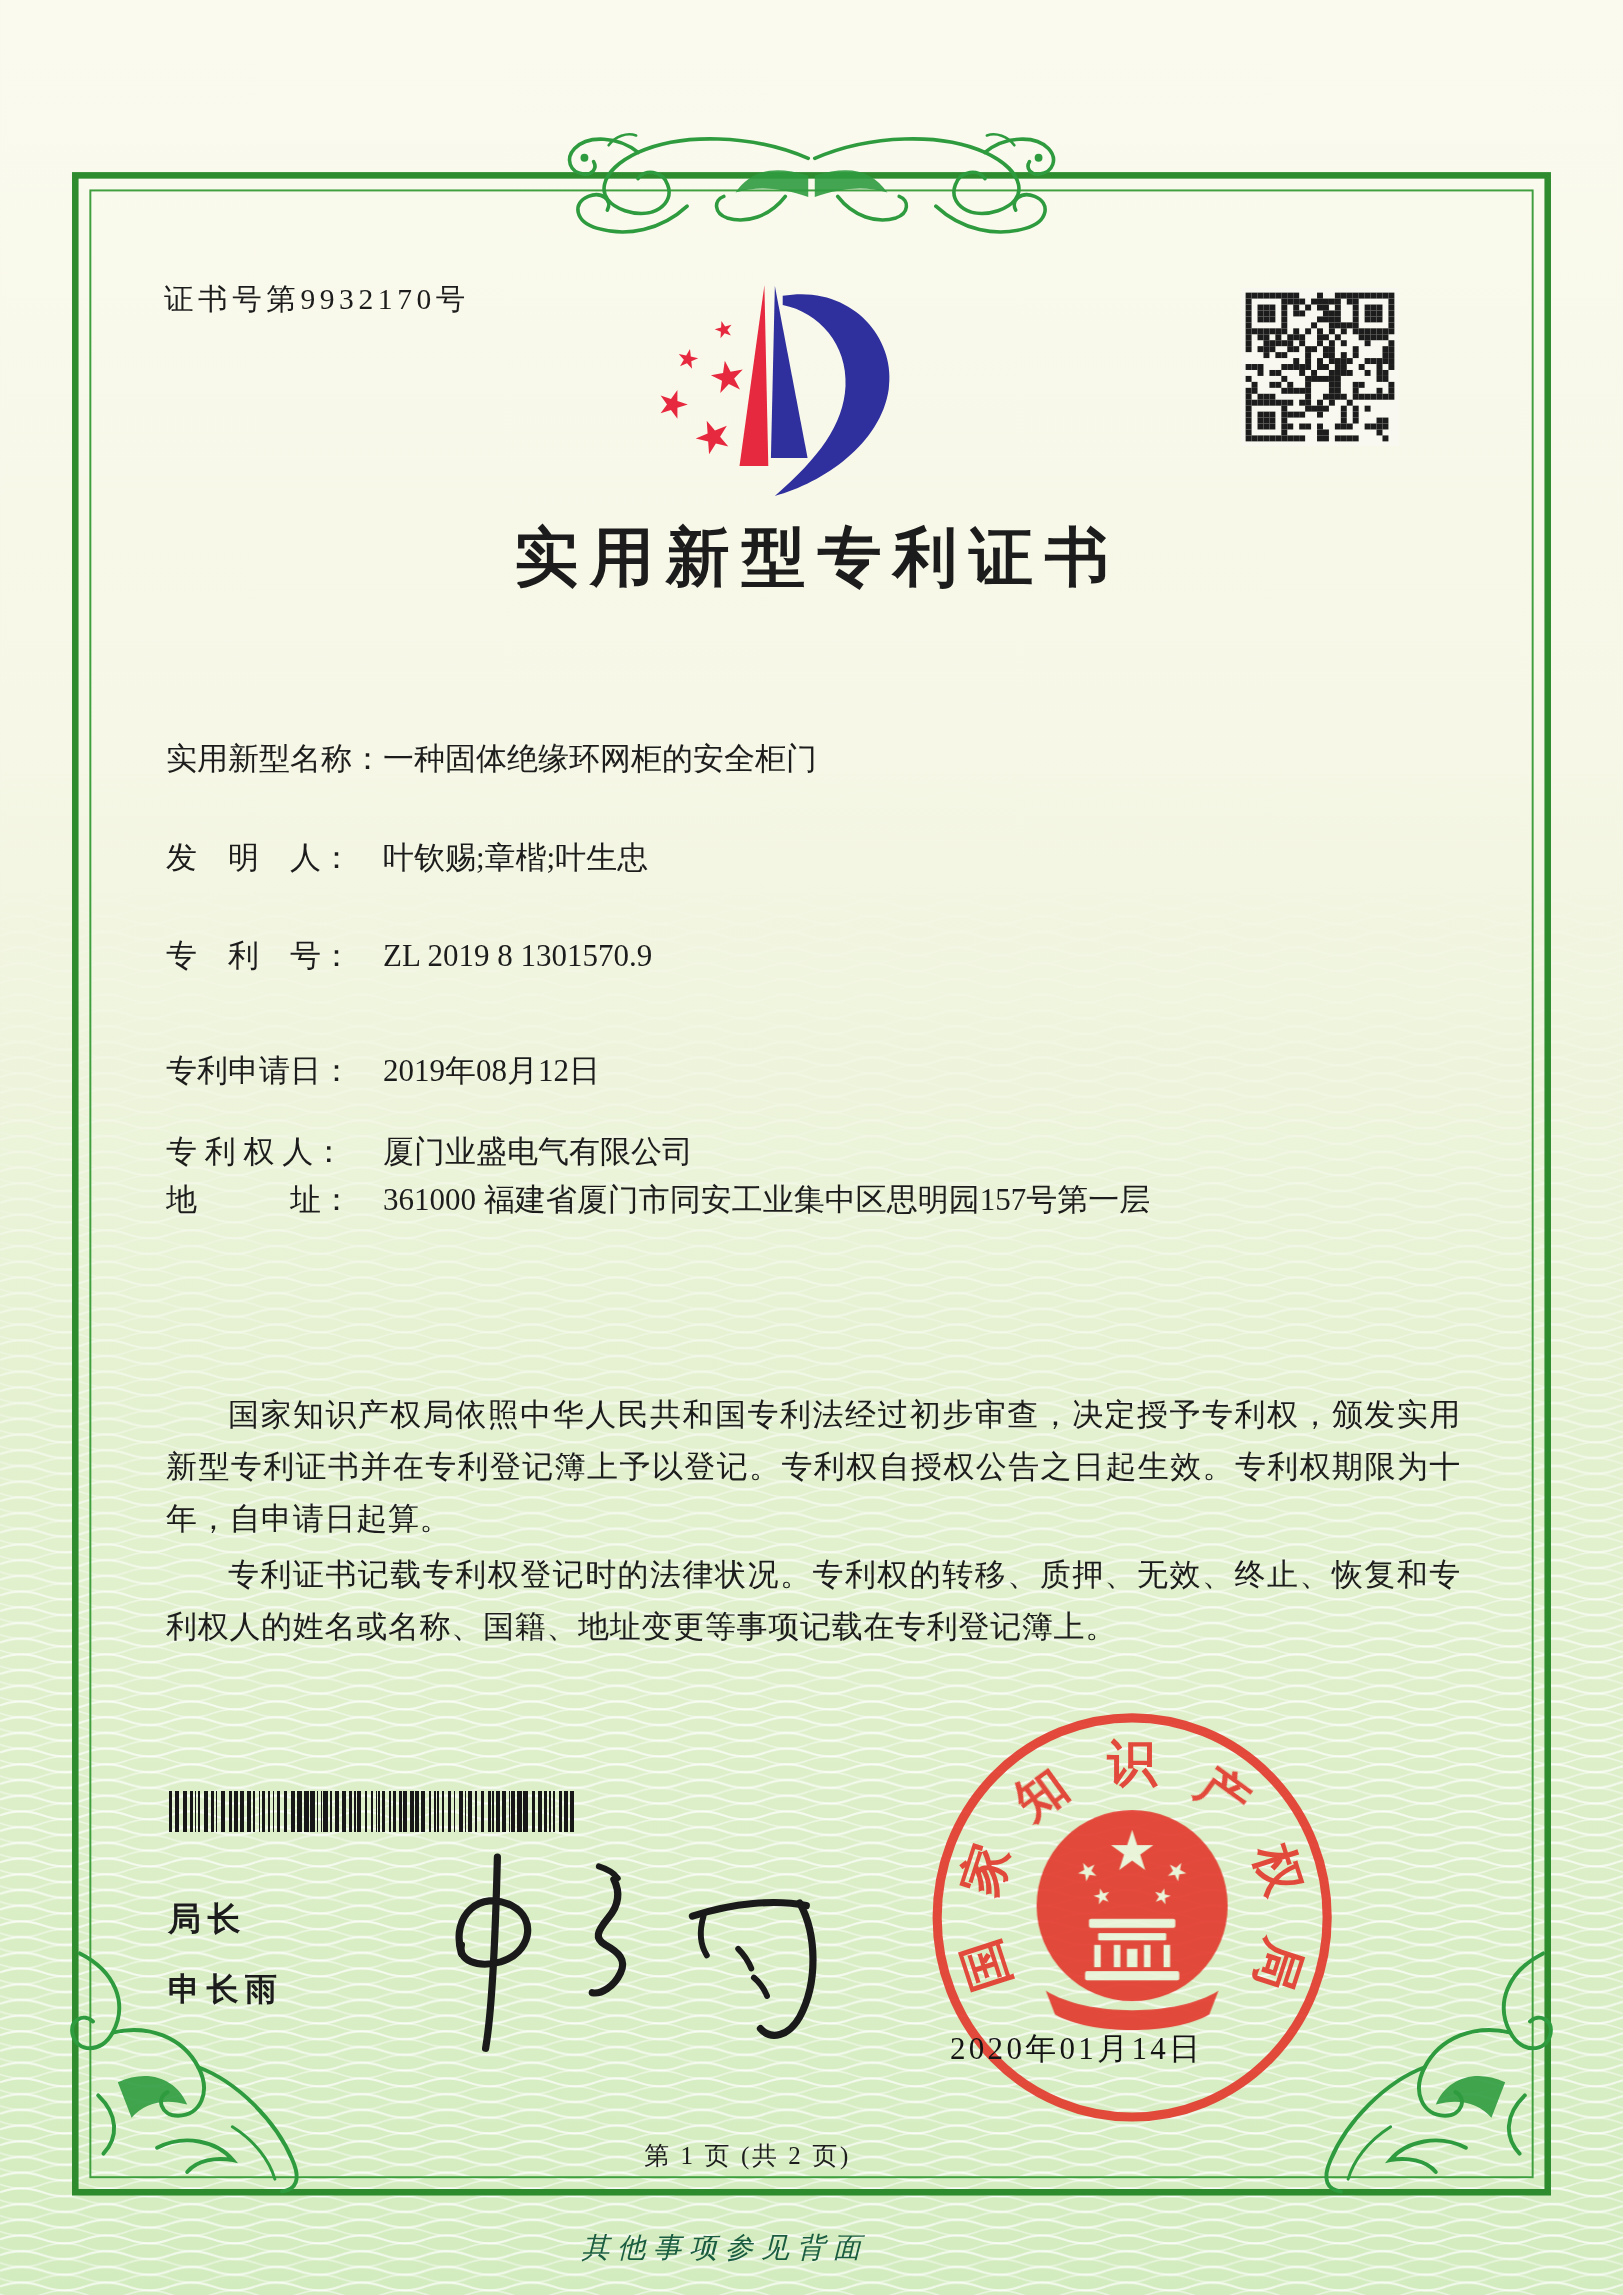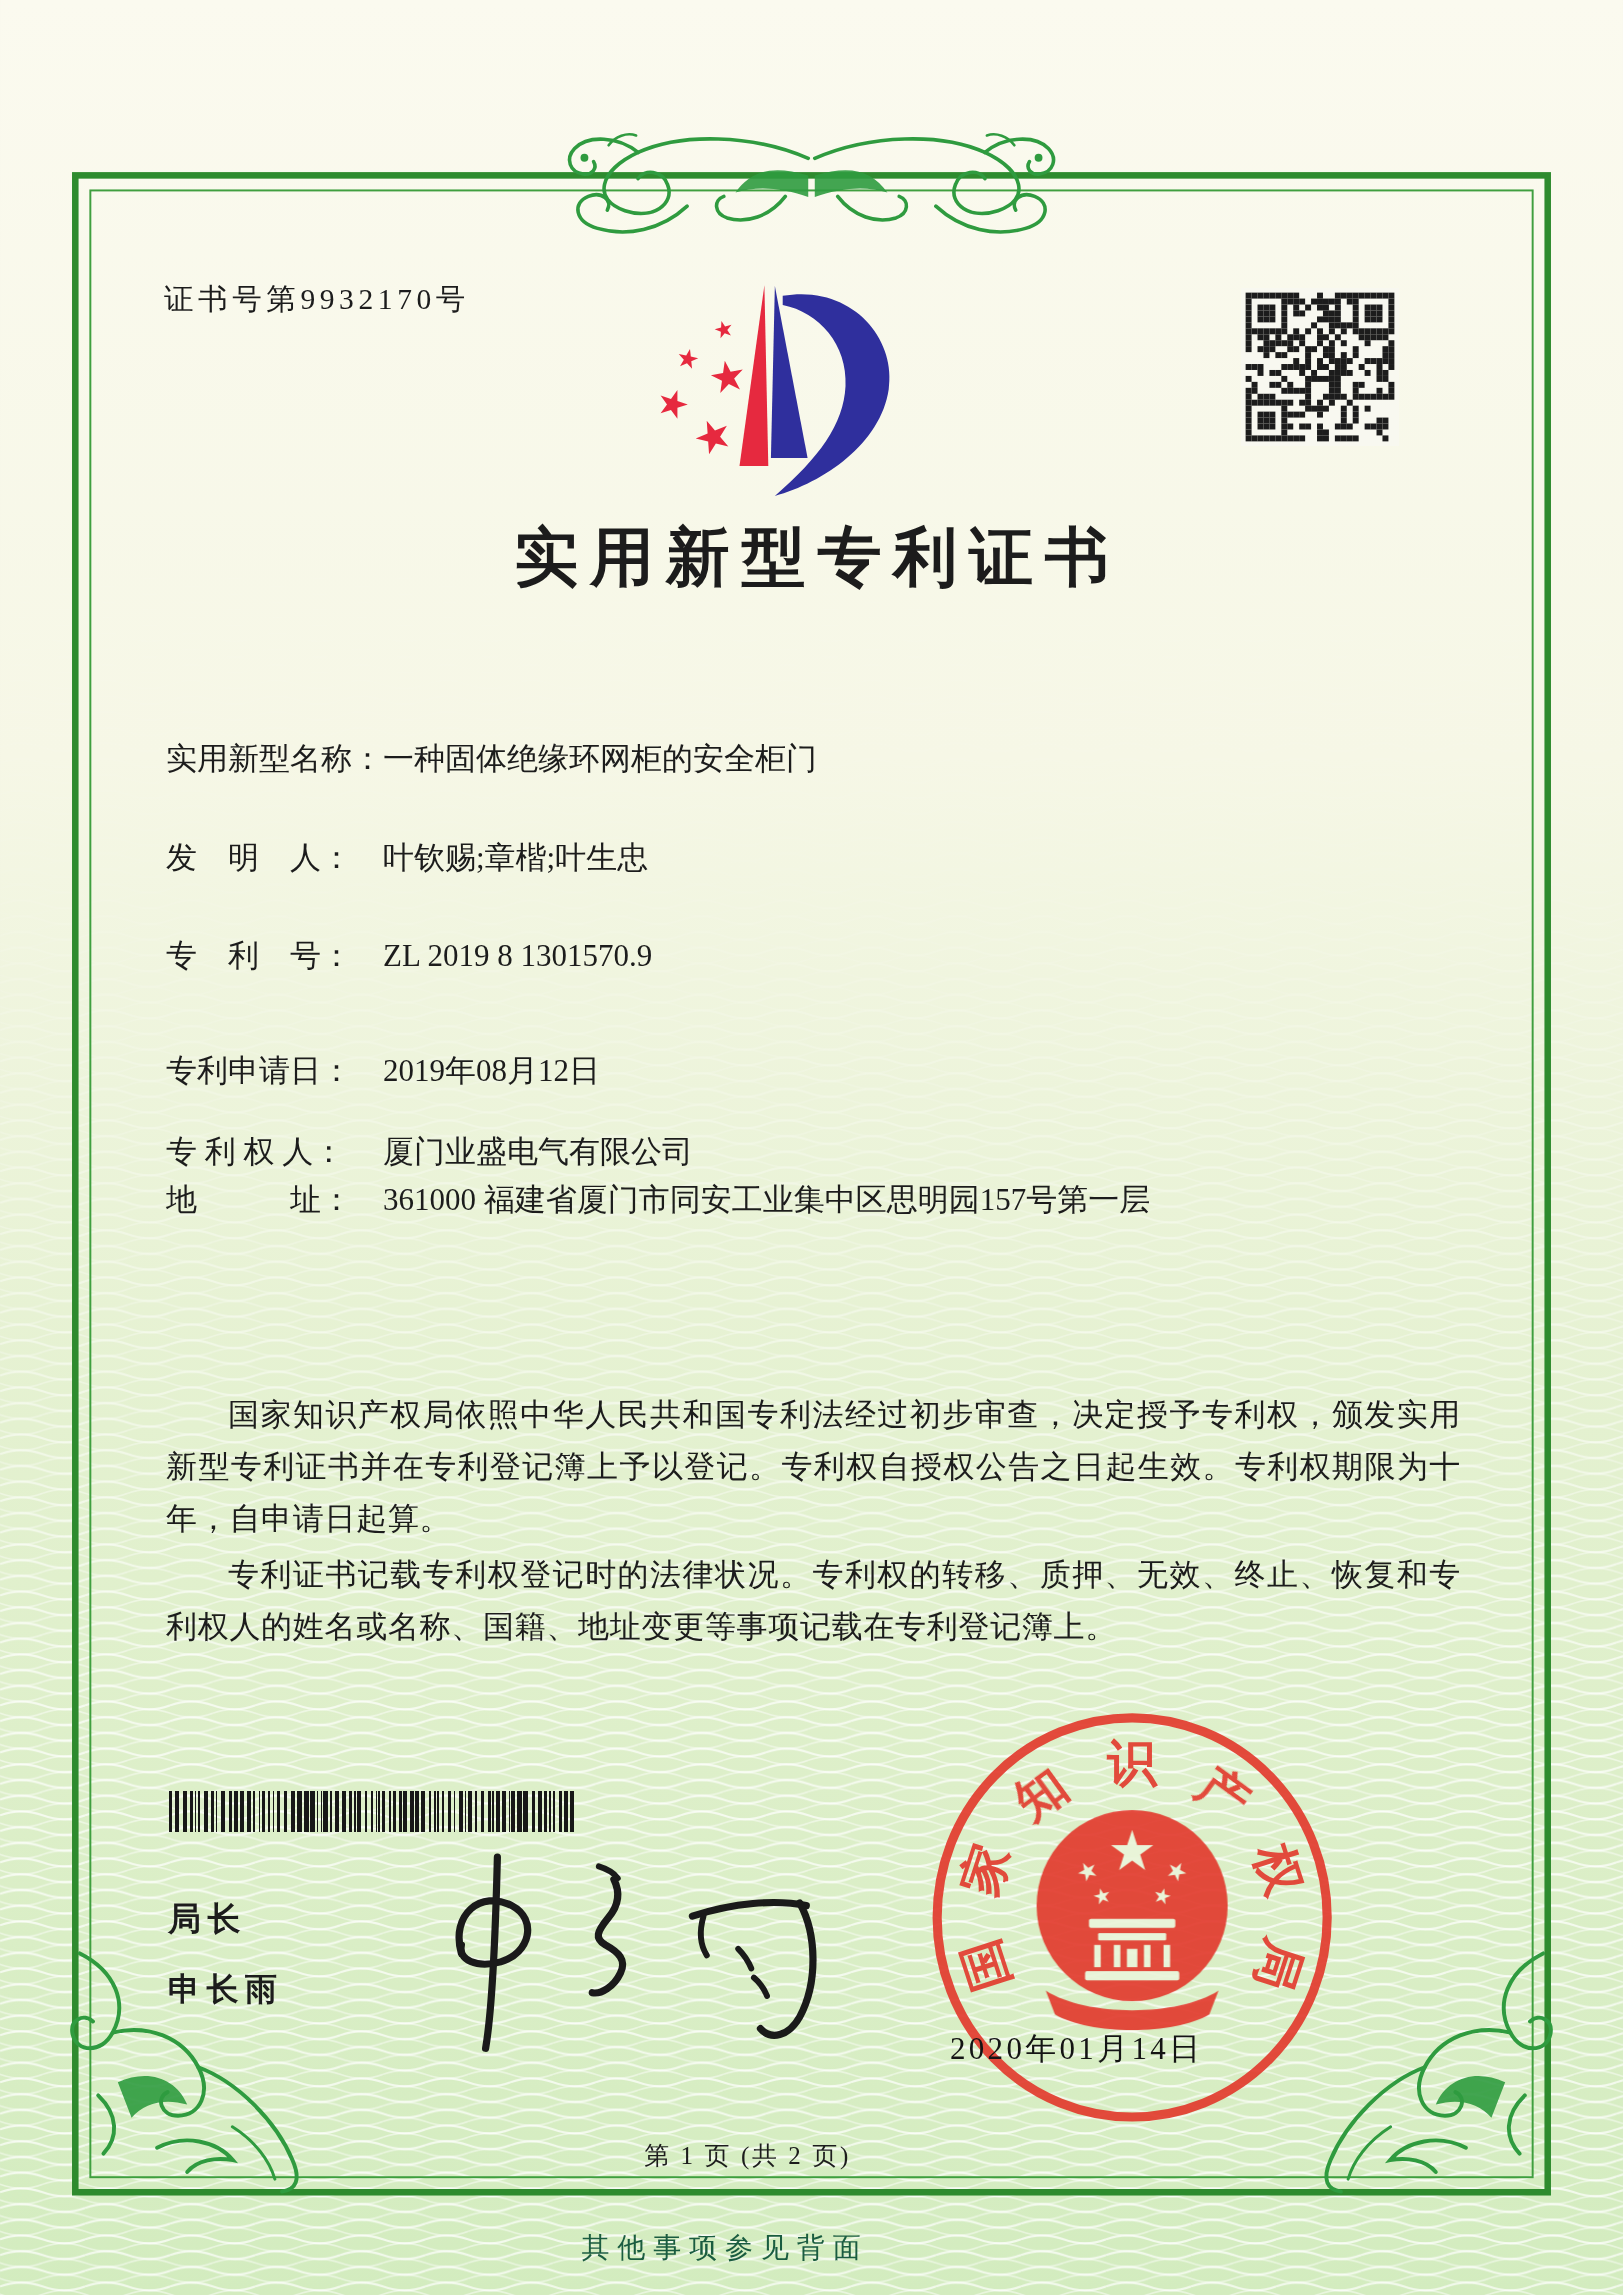--- a/index.html
+++ b/index.html
@@ -20,21 +20,21 @@
   .barcode{position:absolute;left:169px;top:1791px;width:419px;height:41px;font-size:0;}
   .barcode i{display:inline-block;height:41px;background:#171717;vertical-align:top;}
   .qr{position:absolute;left:1241px;top:288px;width:158px;height:158px;}
   .signer-title{left:168px;top:1897px;font-size:33px;font-weight:600;letter-spacing:6.5px;
                 font-family:"Liberation Sans","DejaVu Sans",sans-serif;}
   .signer-name{left:168px;top:1968px;font-size:32px;font-weight:600;letter-spacing:6.5px;
                font-family:"Liberation Sans","DejaVu Sans",sans-serif;}
   .seal-date{left:950px;top:2028px;font-size:31px;letter-spacing:3.3px;color:#141414;}
   .page-info{left:0;top:2139px;width:1495px;text-align:center;font-size:25px;letter-spacing:2.6px;}
   .back-note{left:0;top:2229px;width:1450px;text-align:center;font-size:28px;
-             letter-spacing:7.9px;color:#1a5c40;}
+             letter-spacing:7.9px;color:#1a5c40;font-style:italic;}
 </style>
 </head>
 <body>
 
 <div class="page">
 
   <svg class="layer" width="1623" height="2295" viewBox="0 0 2480 3507">
     <defs>
       <linearGradient id="bgGrad" x1="0" y1="0" x2="0" y2="1">
         <stop offset="0" stop-color="#fbfaef"></stop>

